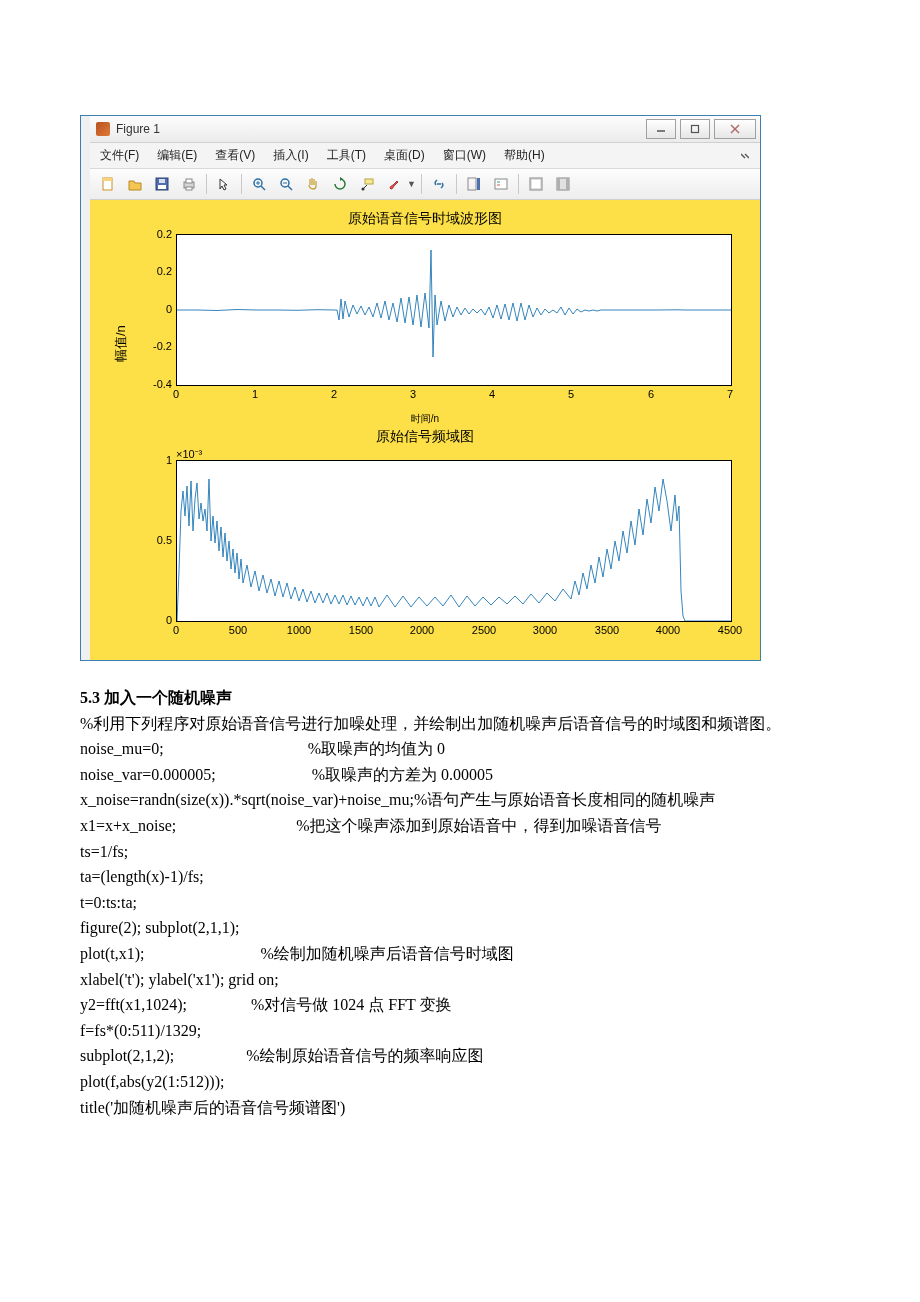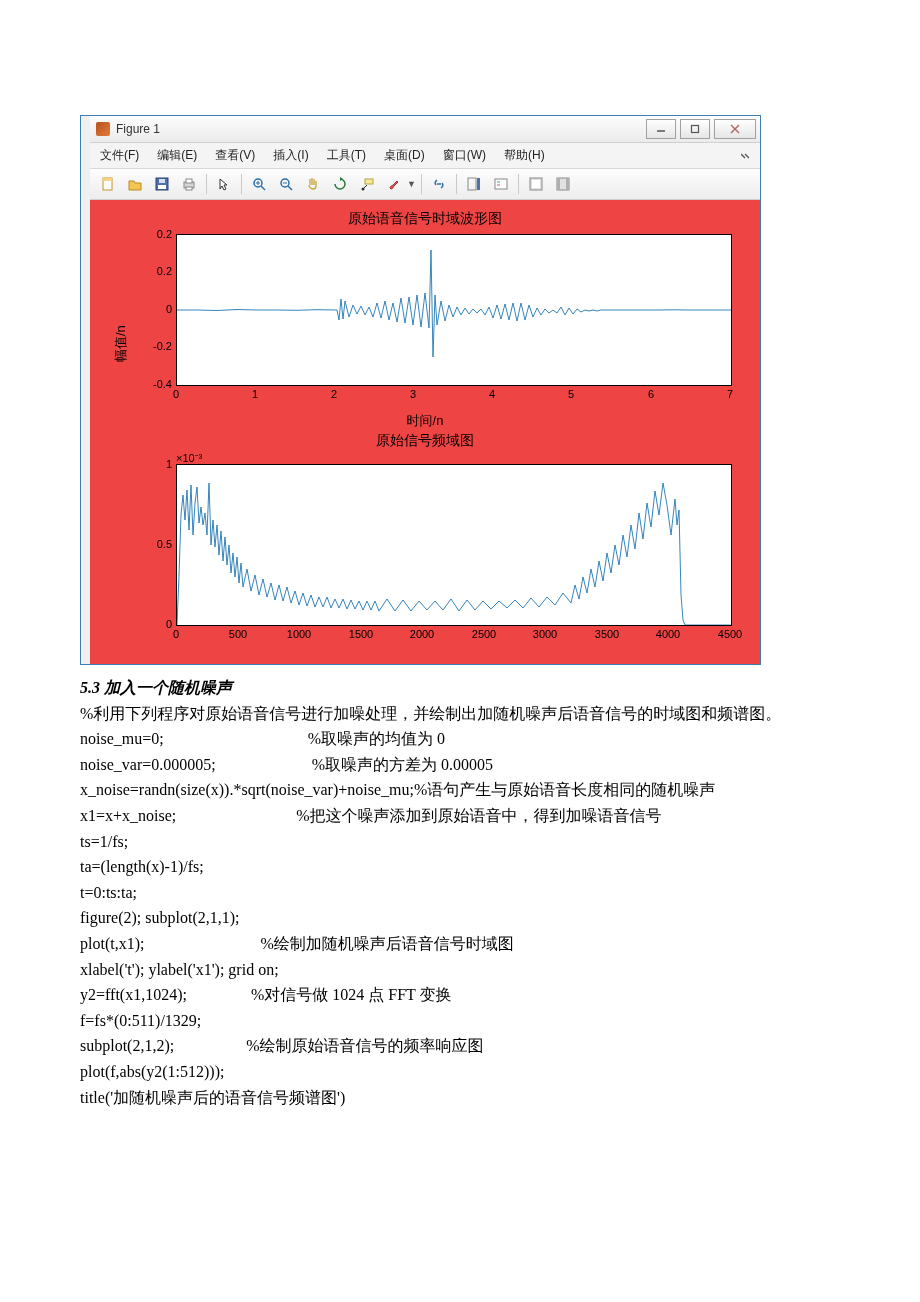--- a/index.html
+++ b/index.html
@@ -79,21 +79,21 @@
     width: 22px; height: 22px;
     display:flex; align-items:center; justify-content:center;
     border: 1px solid transparent;
   }
   .toolbar .sep {
     width:1px; height:20px;
     background:#c9c9c9;
     margin: 0 2px;
   }
   .plot-area {
-    background: #ef4444;
+    background: #fde047;
     padding: 10px 8px 12px 8px;
   }
   .chart {
     position: relative;
     height: 210px;
     margin: 0 auto;
   }
   .chart-title {
     text-align:center;
     font-family: SimSun, serif;
@@ -116,38 +116,37 @@
   .xtick { text-align:center; transform: translateX(-50%); }
   .ylabel {
     position:absolute;
     transform: rotate(-90deg);
     transform-origin: left top;
     font-size: 13px;
     font-family: SimSun, Arial, sans-serif;
   }
   .xlabel {
     text-align:center;
-    font-size: 13px;
+    font-size: 10px;
     font-family: SimSun, Arial, sans-serif;
     margin-top: 2px;
   }
   .axis-mult {
     position:absolute;
     font-size: 11px;
     font-family: Arial, sans-serif;
   }
   .doc-text {
     font-size: 16px;
     line-height: 1.6;
     font-family: "Times New Roman", SimSun, serif;
   }
   .doc-text .heading {
     font-weight: bold;
-    margin-top: 10px;
-    font-style: italic;
+    margin-top: 24px;
   }
   .doc-text p { margin: 0; }
 </style>
 </head>
 <body>
 
 <div class="page">
 
   <div class="figure-window">
 

